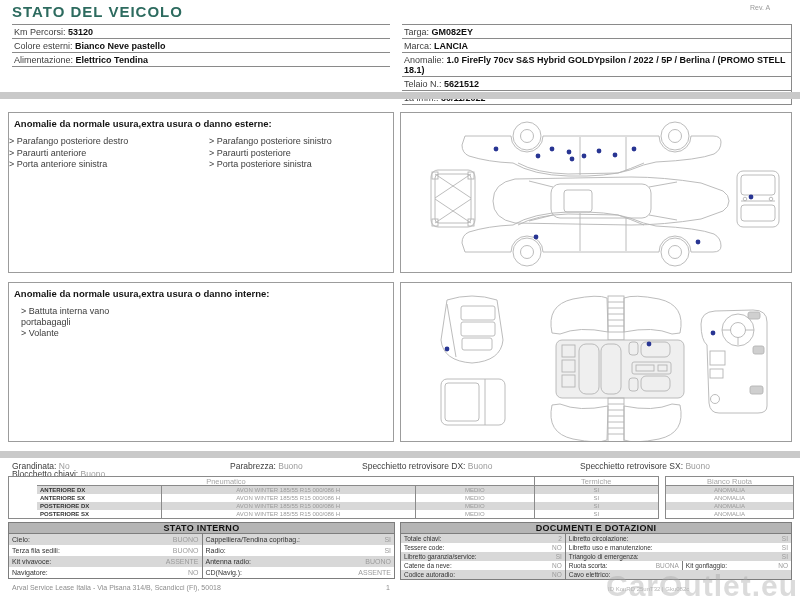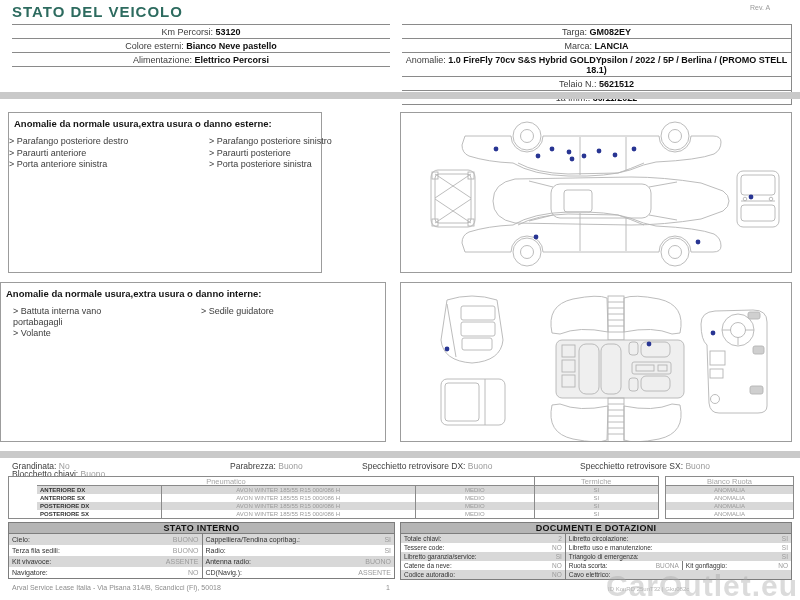--- a/index.html
+++ b/index.html
@@ -8,21 +8,21 @@
           font-family:"Liberation Sans", sans-serif; color:#222; }
   .abs { position:absolute; }
 
   
   .report-title { left:12px; top:3px; font-size:15px; font-weight:bold; letter-spacing:1px; color:#2d6b5f; }
   .rev { left:750px; top:4px; font-size:7px; color:#999; }
 
   
   .hdr-table { border-top:1px solid #8a8a8a; }
   .hdr-table.rb { border-right:1px solid #8a8a8a; }
-  .hdr-row { border-bottom:1px solid #8a8a8a; padding:2px 2px 1px 2px; font-size:9px; line-height:10px; color:#3d3d3d;text-align:center; }
+  .hdr-row { border-bottom:1px solid #8a8a8a; padding:2px 2px 1px 2px; font-size:9px; line-height:10px; color:#3d3d3d; }
   .hdr-row b { color:#0d0d0d; }
 
   
   .divider { left:0; width:800px; height:7px; background:#c9c9c9; }
 
   
   .box { border:1px solid #9c9c9c; background:#fff; }
   .box-title { position:absolute; left:5px; top:5px; font-size:9.5px; font-weight:bold; color:#141414; }
   .an-col { position:absolute; top:23px; font-size:9px; line-height:10.5px; color:#3c3c3c; }
   .an-item { margin-bottom:1px; }
@@ -72,21 +72,21 @@
     <div class="hdr-row">
       <span>Km Percorsi:</span>
       <b>53120</b>
     </div>
     <div class="hdr-row">
       <span>Colore esterni:</span>
       <b>Bianco Neve pastello</b>
     </div>
     <div class="hdr-row">
       <span>Alimentazione:</span>
-      <b>Elettrico Percorsi</b>
+      <b>Elettrico Tendina</b>
     </div>
   </div>
 
   <div class="abs hdr-table rb" style="left:402px; top:24px; width:390px;">
     <div class="hdr-row">
       <span>Targa:</span>
       <b>GM082EY</b>
     </div>
     <div class="hdr-row">
       <span>Marca:</span>
@@ -101,21 +101,21 @@
       <b>5621512</b>
     </div>
     <div class="hdr-row">
       <span>1a imm.:</span>
       <b>30/11/2022</b>
     </div>
   </div>
 
   <div class="abs divider" style="top:92px;"></div>
 
-  <div class="abs box" style="left:8px; top:112px; width:314px; height:161px;">
+  <div class="abs box" style="left:8px; top:112px; width:386px; height:161px;">
     <div class="box-title">Anomalie da normale usura,extra usura o danno esterne:</div>
     <div class="an-col" style="left:0; width:160px;">
       <div class="an-item">&gt; Parafango posteriore destro</div>
       <div class="an-item">&gt; Paraurti anteriore</div>
       <div class="an-item">&gt; Porta anteriore sinistra</div>
     </div>
     <div class="an-col" style="left:200px; width:180px;">
       <div class="an-item">&gt; Parafango posteriore sinistro</div>
       <div class="an-item">&gt; Paraurti posteriore</div>
       <div class="an-item">&gt; Porta posteriore sinistra</div>
@@ -176,28 +176,25 @@
           <circle cx="198" cy="38" r="2.4" fill="#283593"></circle>
           <circle cx="214" cy="42" r="2.4" fill="#283593"></circle>
           <circle cx="233" cy="36" r="2.4" fill="#283593"></circle>
           <circle cx="135" cy="124" r="2.4" fill="#283593"></circle>
           <circle cx="297" cy="129" r="2.4" fill="#283593"></circle>
           <circle cx="350" cy="84" r="2.4" fill="#283593"></circle>
         </g>
     </svg>
   </div>
 
-  <div class="abs box" style="left:0; top:282px; width:386px; height:160px;">
+  <div class="abs box" style="left:8px; top:282px; width:386px; height:160px;">
     <div class="box-title">Anomalie da normale usura,extra usura o danno interne:</div>
     <div class="an-col" style="left:12px; width:130px;">
       <div class="an-item">&gt; Battuta interna vano portabagagli</div>
       <div class="an-item">&gt; Volante</div>
-    </div>
-    <div class="an-col" style="left:200px; width:180px;">
-      <div class="an-item">&gt; Sedile guidatore</div>
     </div>
   </div>
 
   <div class="abs box" style="left:400px; top:282px; width:392px; height:160px;">
     <svg width="390" height="158" viewBox="0 0 390 158">
       <g stroke="#b4b4b4" stroke-width="0.9" fill="none">
         <g>
           <path d="M46,17 Q71,9 96,17 L102,57 Q100,78 71,80 Q42,78 40,57 Z"></path>
           <rect x="60" y="23" width="34" height="14" rx="2"></rect>
           <rect x="60" y="39" width="34" height="14" rx="2"></rect>

